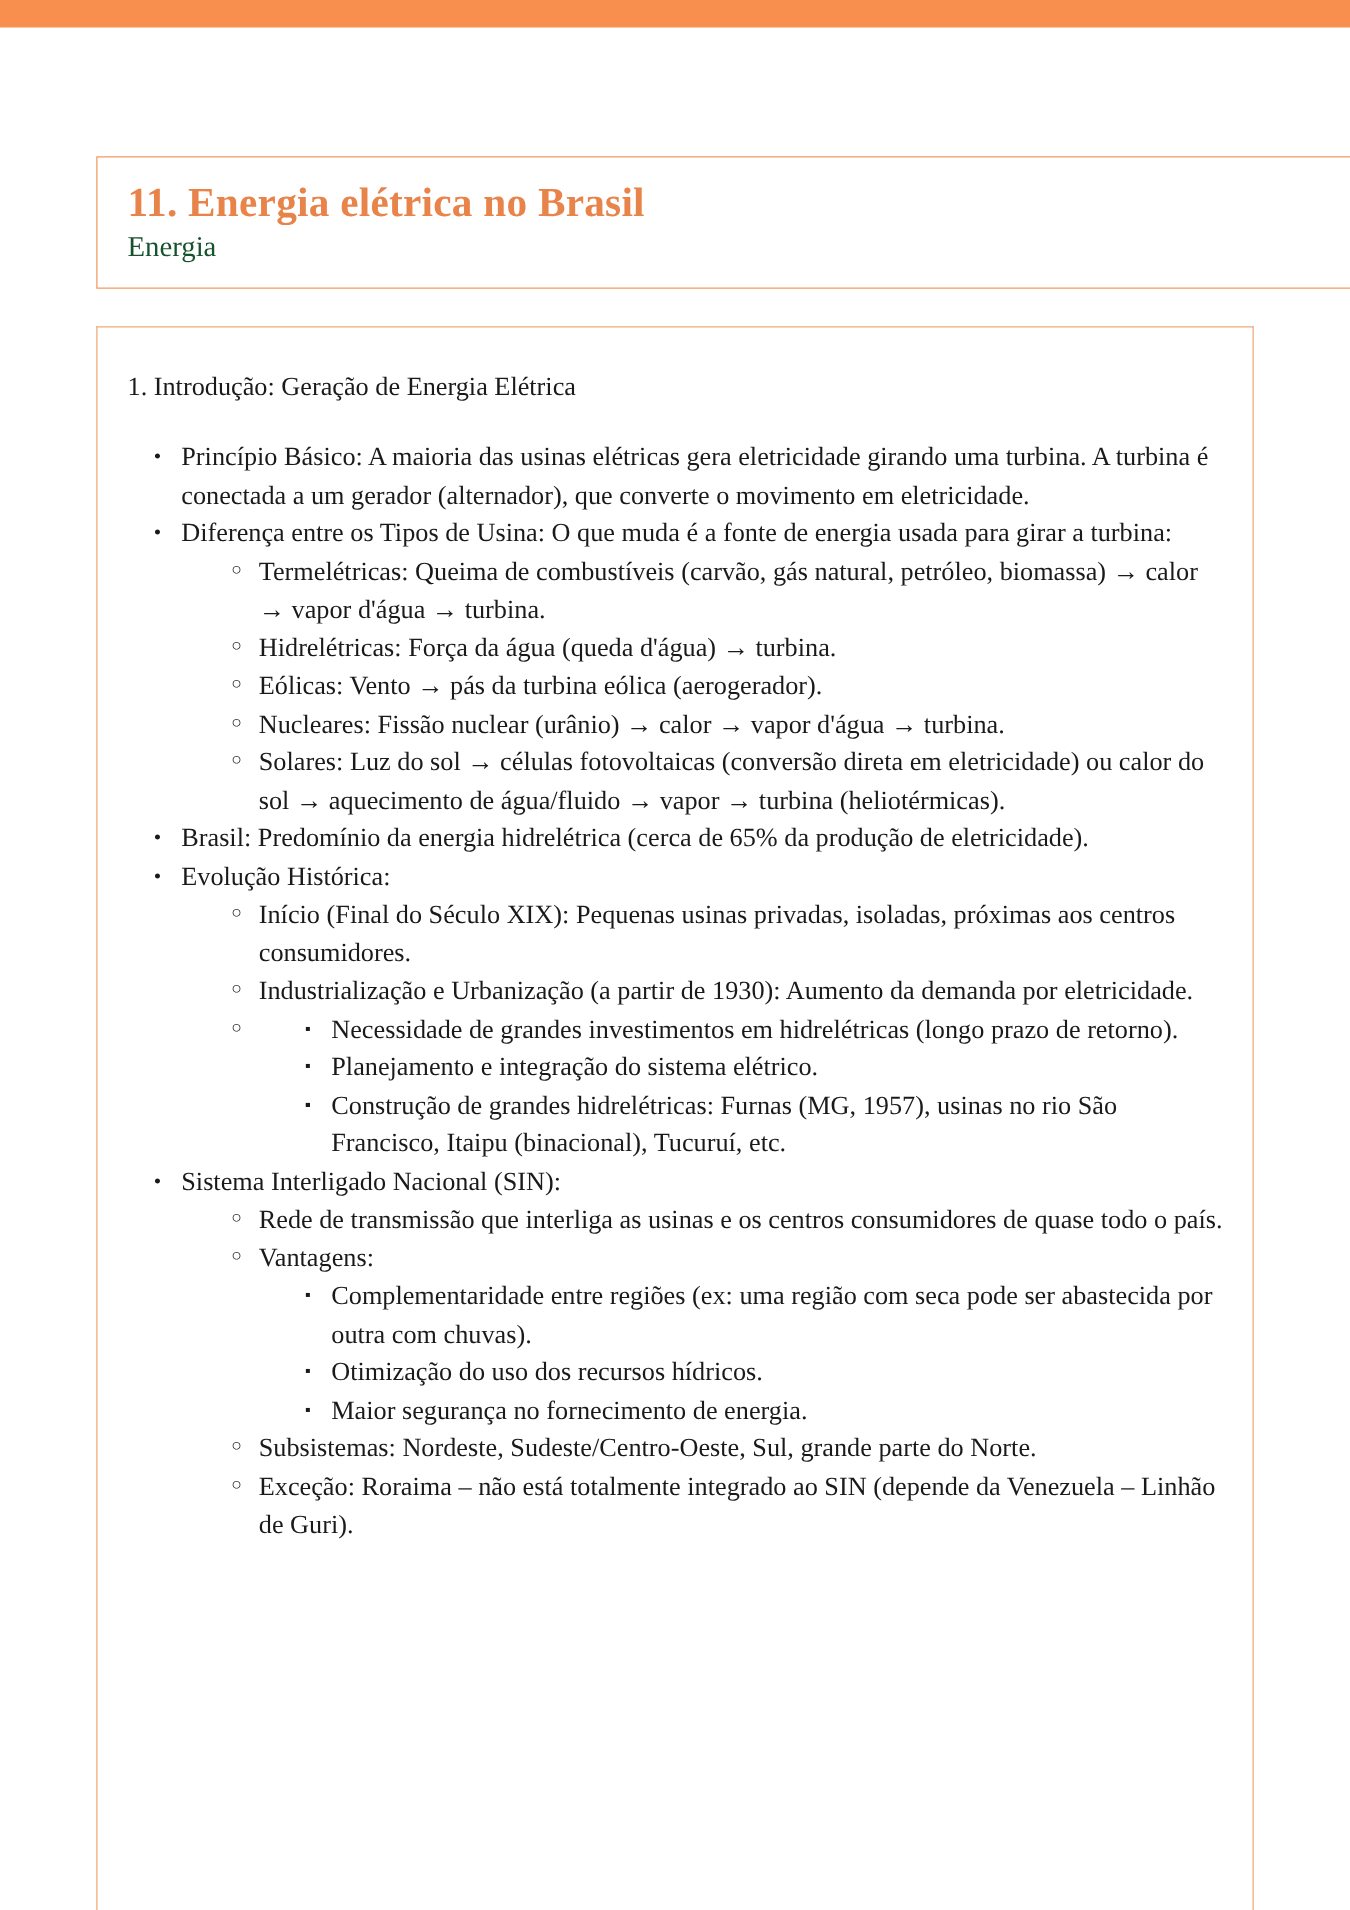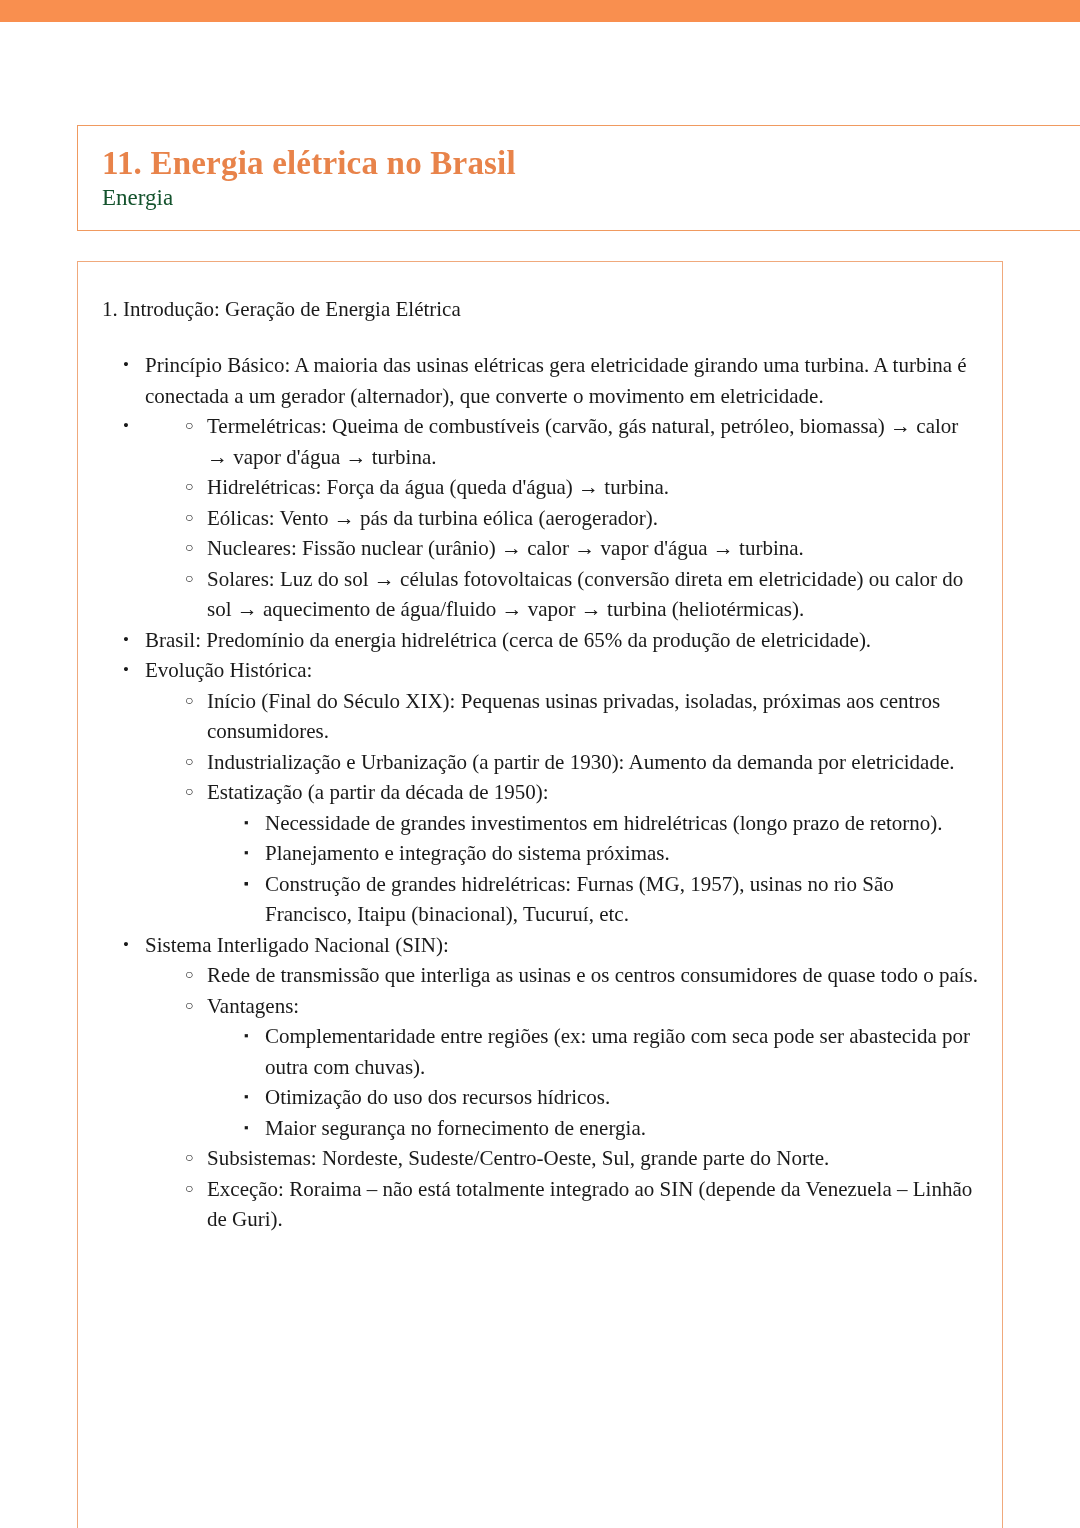--- a/index.html
+++ b/index.html
@@ -155,20 +155,21 @@
 
     <div class="section-head">1. Introdução: Geração de Energia Elétrica</div>
 
     <ul class="lvl1">
       <li>
         <span class="mk">•</span>
         <span class="txt">Princípio Básico: A maioria das usinas elétricas gera eletricidade girando uma turbina. A turbina é conectada a um gerador (alternador), que converte o movimento em eletricidade.</span>
       </li>
       <li>
         <span class="mk">•</span>
+        <span class="txt">Diferença entre os Tipos de Usina: O que muda é a fonte de energia usada para girar a turbina:</span>
         <ul class="lvl2">
           <li>
             <span class="mk">○</span>
             <span class="txt">Termelétricas: Queima de combustíveis (carvão, gás natural, petróleo, biomassa) → calor → vapor d'água → turbina.</span>
           </li>
           <li>
             <span class="mk">○</span>
             <span class="txt">Hidrelétricas: Força da água (queda d'água) → turbina.</span>
           </li>
           <li>
@@ -200,29 +201,28 @@
           <li>
             <span class="mk">○</span>
             <span class="txt">Início (Final do Século XIX): Pequenas usinas privadas, isoladas, próximas aos centros consumidores.</span>
           </li>
           <li>
             <span class="mk">○</span>
             <span class="txt">Industrialização e Urbanização (a partir de 1930): Aumento da demanda por eletricidade.</span>
           </li>
           <li>
             <span class="mk">○</span>
-            <span class="txt">Estatização (a partir da década de 1950):</span>
             <ul class="lvl3">
               <li>
                 <span class="mk">▪</span>
                 <span class="txt">Necessidade de grandes investimentos em hidrelétricas (longo prazo de retorno).</span>
               </li>
               <li>
                 <span class="mk">▪</span>
-                <span class="txt">Planejamento e integração do sistema próximas.</span>
+                <span class="txt">Planejamento e integração do sistema elétrico.</span>
               </li>
               <li>
                 <span class="mk">▪</span>
               </li>
               <li>
                 <span class="mk">▪</span>
                 <span class="txt">Construção de grandes hidrelétricas: Furnas (MG, 1957), usinas no rio São Francisco, Itaipu (binacional), Tucuruí, etc.</span>
               </li>
             </ul>
           </li>

